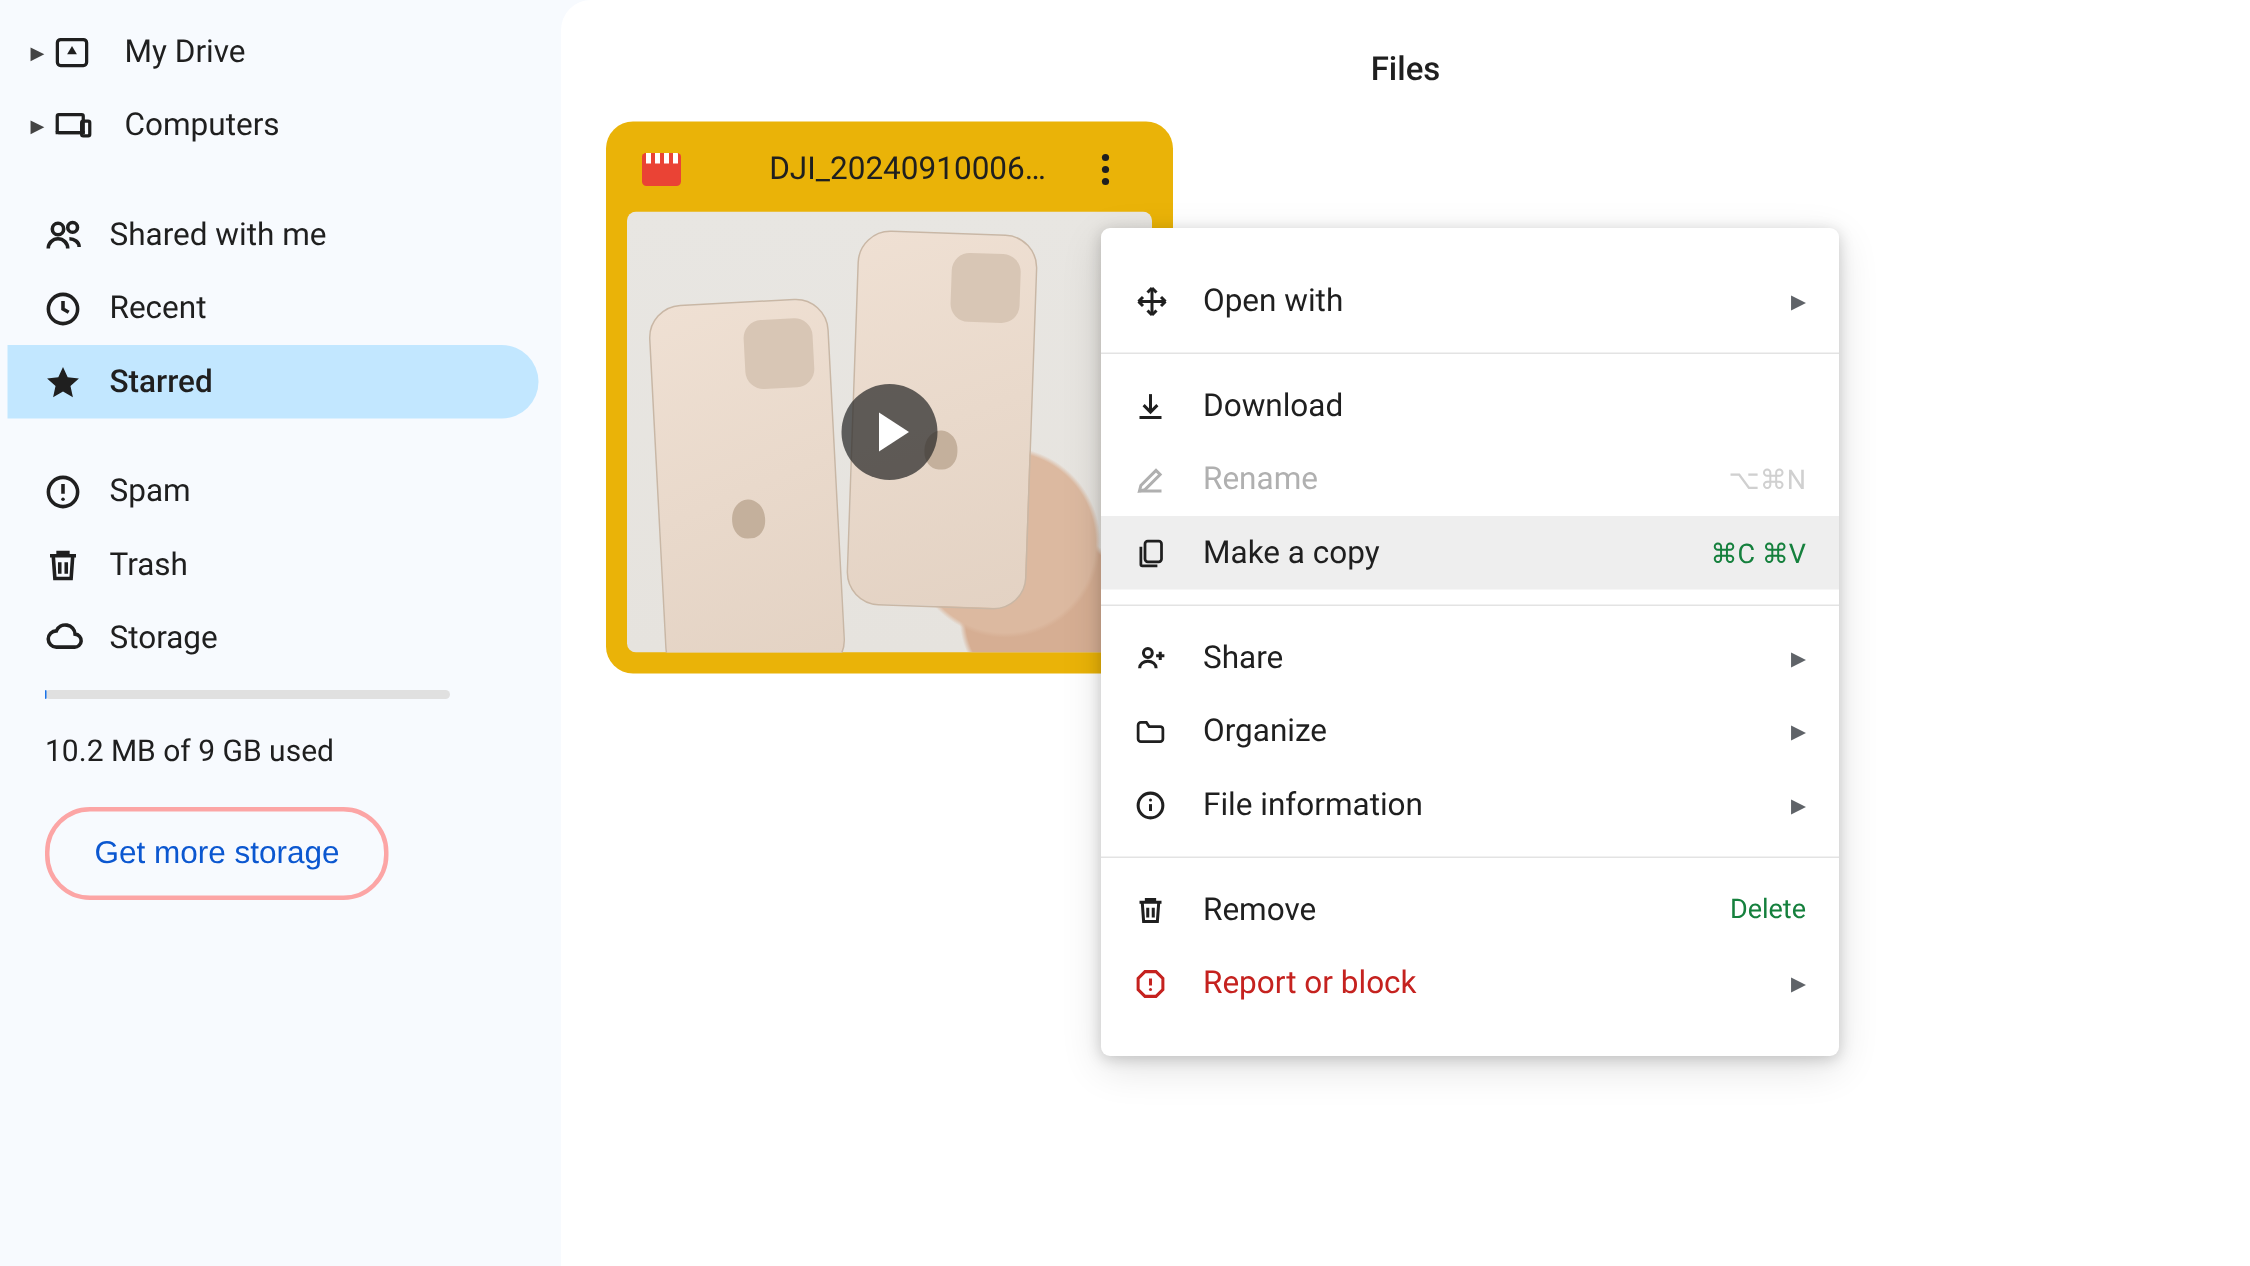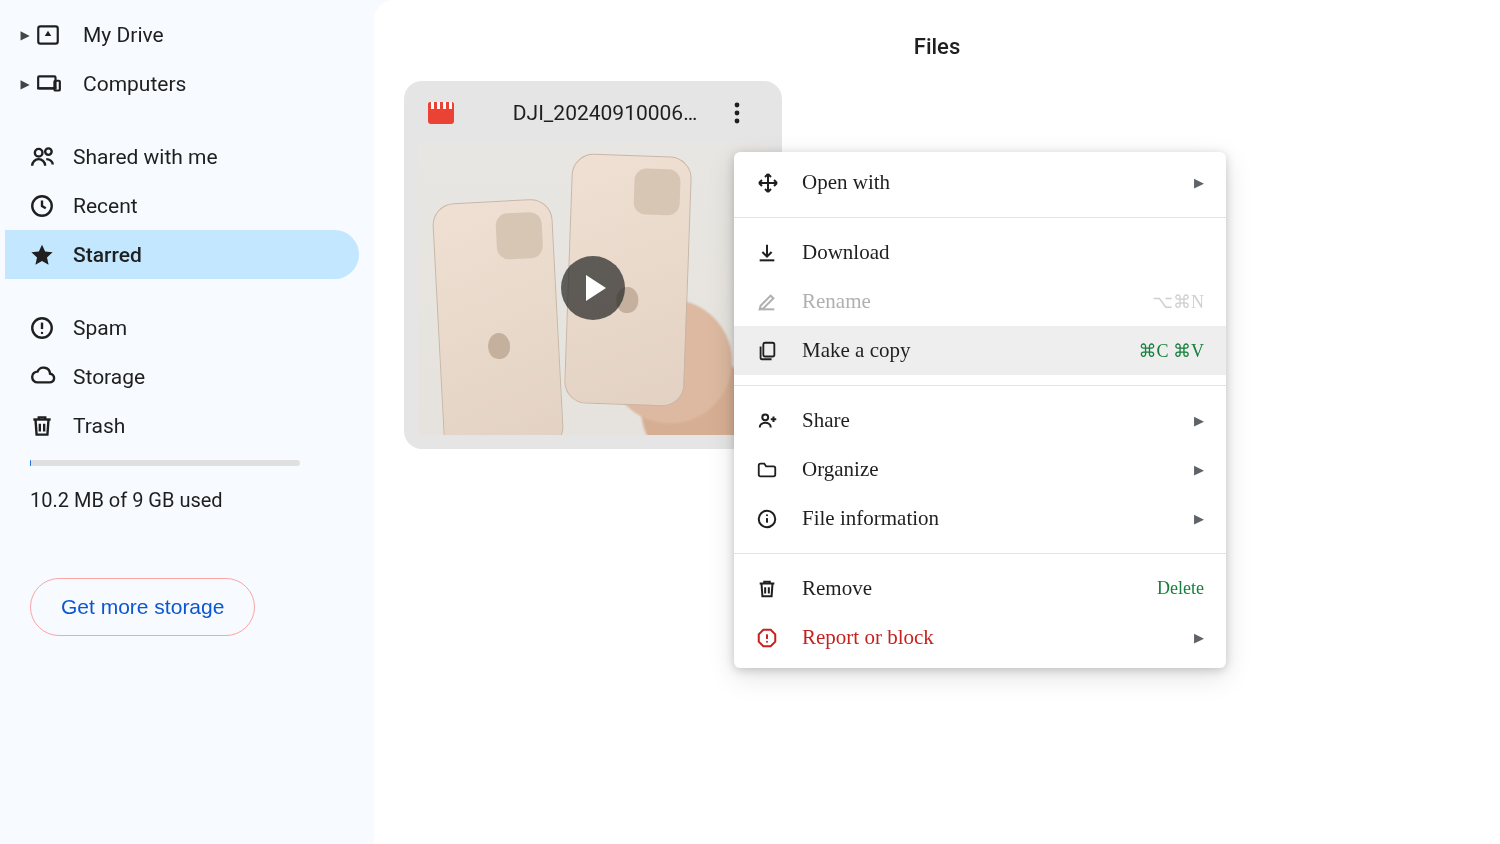--- a/index.html
+++ b/index.html
@@ -52,46 +52,45 @@
     height: 6px; width: 270px; background: #e0e0e0;
     border-radius: 3px; margin-bottom: 22px;
     position: relative;
   }
   .storage-bar-fill {
     position:absolute; left:0; top:0; bottom:0; width:1px;
     background:#1a73e8; border-radius:3px;
   }
   .storage-text { font-size: 20px; color:#1f1f1f; margin-bottom: 26px;}
   .storage-btn {
-    border: 1px solid #fca5a5;
+    border: 3px solid #fca5a5;
     background: transparent;
     color: #0b57d0;
     font-size: 21px;
     font-weight: 500;
     padding: 16px 30px;
     border-radius: 30px;
     cursor: pointer;
-    margin-top: 40px;
   }
   .main {
     margin-left: 374px;
     padding: 20px 30px;
     height: 100%;
     background: #ffffff;
     border-top-left-radius: 20px;
     text-align: center;
   }
   .section-title {
     font-size: 22px;
     font-weight: 500;
     margin: 14px 0 22px 0;
   }
   .file-card {
     width: 378px;
-    background: #e5e5e5;
+    background: #eab308;
     border-radius: 18px;
     padding: 0 0 14px 0;
     overflow: hidden;
   }
   .file-card-header {
     display: flex;
     align-items: center;
     padding: 20px 18px 16px 24px;
   }
   .file-type-icon {
@@ -179,22 +178,21 @@
     margin-left:5px;
   }
   .context-menu {
     position: absolute;
     top: 152px;
     left: 734px;
     width: 492px;
     background: #fff;
     border-radius: 6px;
     box-shadow: 0 2px 10px rgba(0,0,0,0.18), 0 8px 28px rgba(0,0,0,0.12);
-    padding: 6px 0;
-    font-family: Liberation Serif, serif;
+    padding: 24px 0;
   }
   .menu-item {
     display: flex;
     align-items: center;
     height: 49px;
     padding: 0 22px;
     font-size: 21px;
     cursor: pointer;
   }
   .menu-item.hover { background: #eeeeee; }
@@ -290,37 +288,37 @@
           <circle cx="12" cy="12" r="9"></circle>
           <path d="M12 7v6"></path>
           <circle cx="12" cy="16.5" r="1.1" fill="#1f1f1f" stroke="none"></circle>
         </svg>
     </span>
     <span>Spam</span>
   </div>
 
   <div class="nav-item">
     <span class="icon">
-      <svg width="28" height="26" viewBox="0 0 24 24" fill="none" stroke="#1f1f1f" stroke-width="2.2">
-          <path d="M7 17a5 5 0 010-10 6 6 0 0111.5 2A4 4 0 0118 17H7z"></path>
-        </svg>
-    </span>
-    <span>Storage</span>
-  </div>
-
-  <div class="nav-item">
-    <span class="icon">
       <svg width="26" height="26" viewBox="0 0 24 24" fill="none" stroke="#1f1f1f" stroke-width="2.2">
           <path d="M4 6h16"></path>
           <path d="M9 6V4h6v2"></path>
           <path d="M6 6l1 14h10l1-14"></path>
           <path d="M10 10v7M14 10v7"></path>
         </svg>
     </span>
     <span>Trash</span>
+  </div>
+
+  <div class="nav-item">
+    <span class="icon">
+      <svg width="28" height="26" viewBox="0 0 24 24" fill="none" stroke="#1f1f1f" stroke-width="2.2">
+          <path d="M7 17a5 5 0 010-10 6 6 0 0111.5 2A4 4 0 0118 17H7z"></path>
+        </svg>
+    </span>
+    <span>Storage</span>
   </div>
 
   <div class="storage-section">
     <div class="storage-bar">
       <div class="storage-bar-fill"></div>
     </div>
     <div class="storage-text">10.2 MB of 9 GB used</div>
     <button class="storage-btn">Get more storage</button>
   </div>
 </div>

